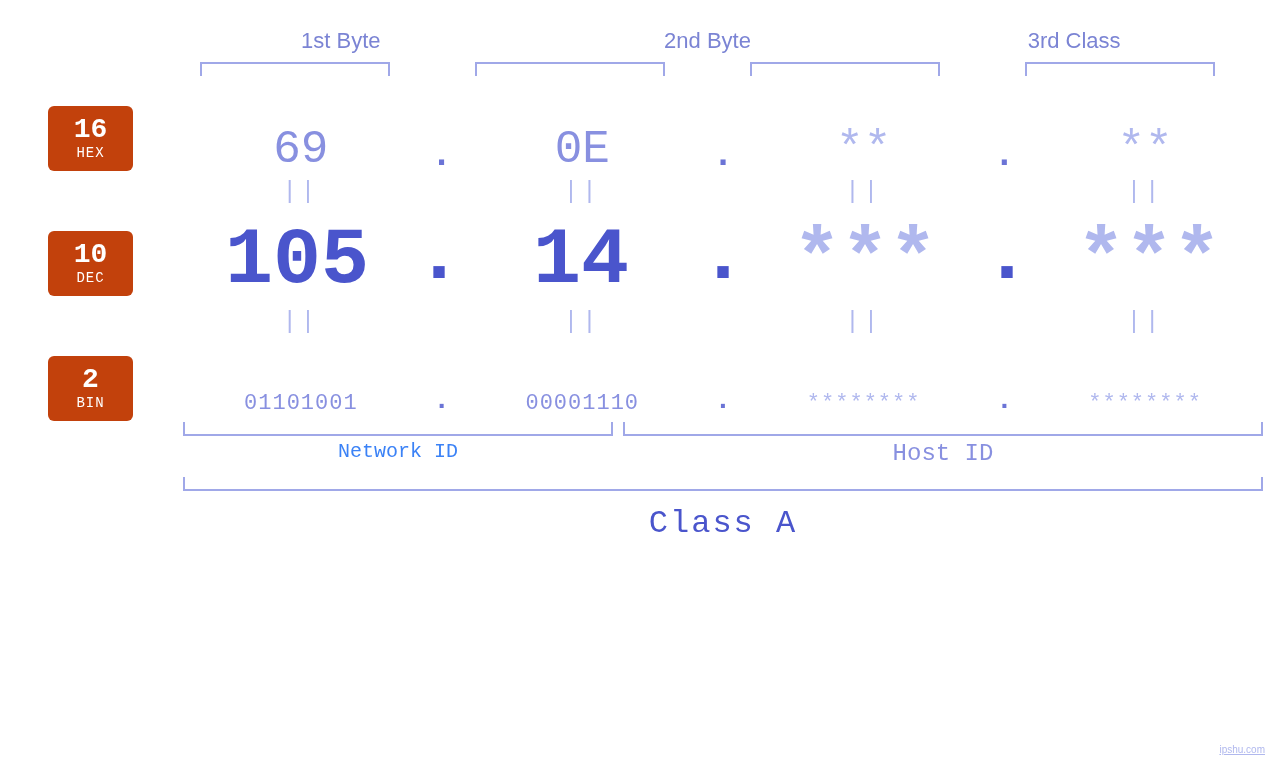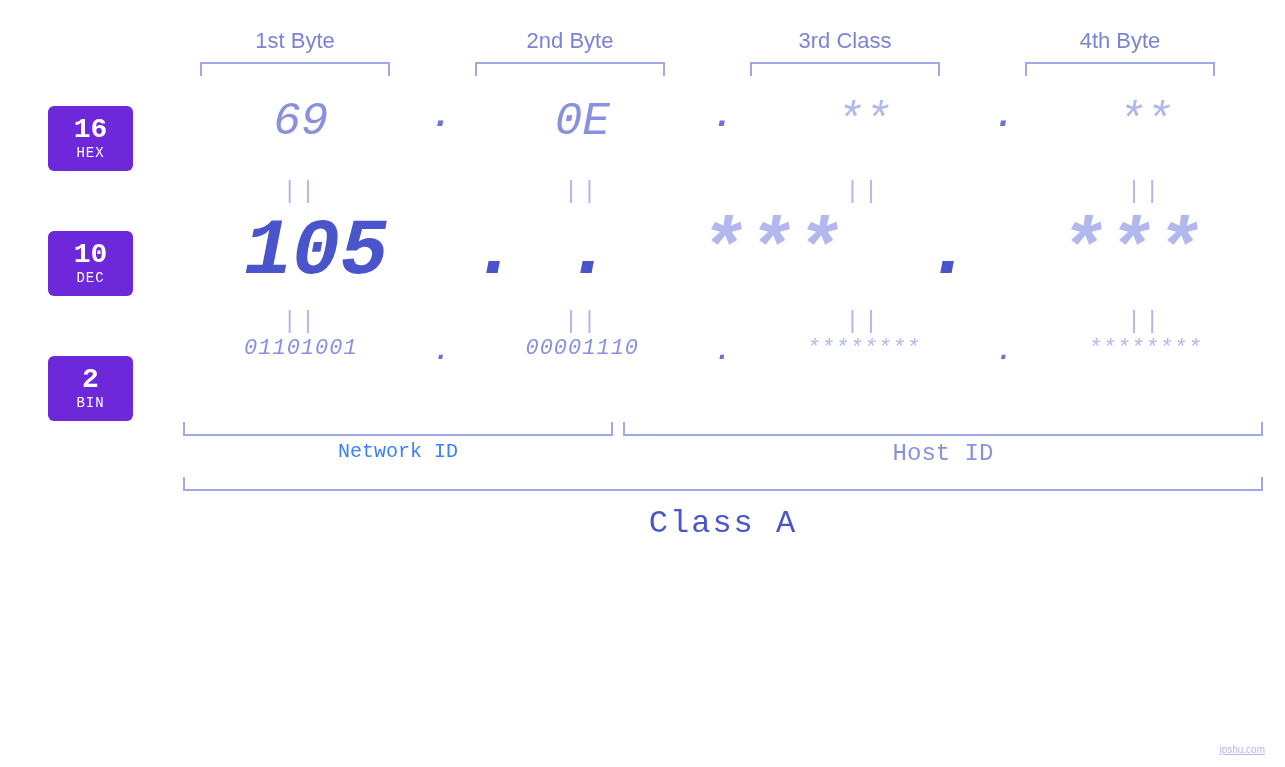--- a/index.html
+++ b/index.html
@@ -66,21 +66,21 @@
 
     .labels-column {
       display: flex;
       flex-direction: column;
       gap: 60px;
       padding-left: 48px;
       padding-top: 10px;
     }
 
     .label-badge {
-      background: #6d28d9;
+      background: #c2410c;
       color: white;
       width: 85px;
       height: 65px;
       border-radius: 6px;
       display: flex;
       flex-direction: column;
       align-items: center;
       justify-content: center;
       font-size: 28px;
       font-weight: bold;
@@ -96,24 +96,23 @@
     
     .values-grid {
       flex: 1;
       margin-left: 50px;
       margin-right: 20px;
     }
 
     
     .value-row {
       display: flex;
-      align-items: flex-start;
+      align-items: flex-end;
       justify-content: space-around;
       width: 1080px;
-      font-style: italic;
     }
 
     .hex-row {
       height: 80px;
     }
     .dec-row {
       height: 100px;
     }
     .bin-row {
       height: 80px;
@@ -200,21 +199,20 @@
   </style>
 </head>
 <body>
 
 <div class="main-container">
 
   <div class="byte-headers">
     <div class="byte-header">1st Byte</div>
     <div class="byte-header">2nd Byte</div>
     <div class="byte-header">3rd Class</div>
-    <div class="byte-header">4th Byte</div>
   </div>
 
   <div class="bracket-row">
     <div class="bracket"></div>
     <div class="bracket"></div>
     <div class="bracket"></div>
     <div class="bracket"></div>
   </div>
 
   <div class="content-area">
@@ -270,20 +268,23 @@
         <div class="cell">
             <span class="sep-symbol">||</span>
           </div>
       </div>
 
       <div class="value-row dec-row">
         <div class="cell">
           <span class="dec-value">105</span>
         </div>
         <div class="dec-dot">.</div>
+        <div class="cell">
+          <span class="dec-value">14</span>
+        </div>
         <div class="dec-dot">.</div>
         <div class="cell">
           <span class="dec-value asterisk-light">***</span>
         </div>
         <div class="dec-dot">.</div>
         <div class="cell">
           <span class="dec-value asterisk-light">***</span>
         </div>
       </div>
 

